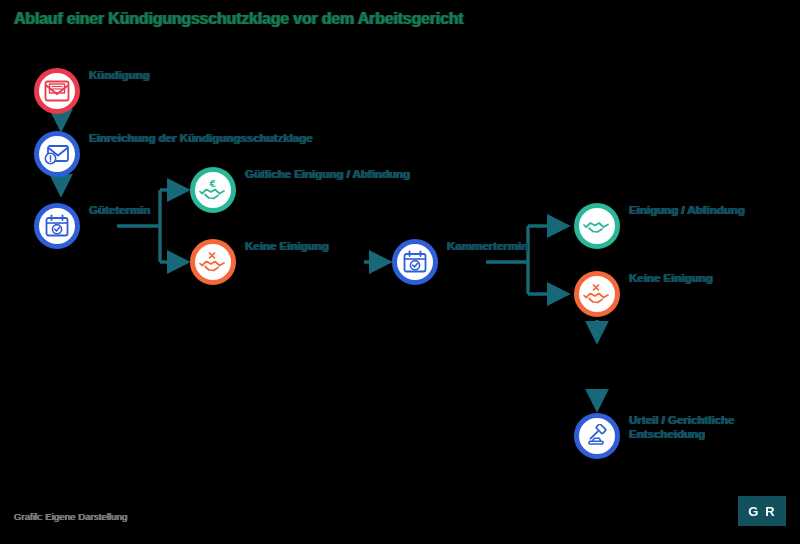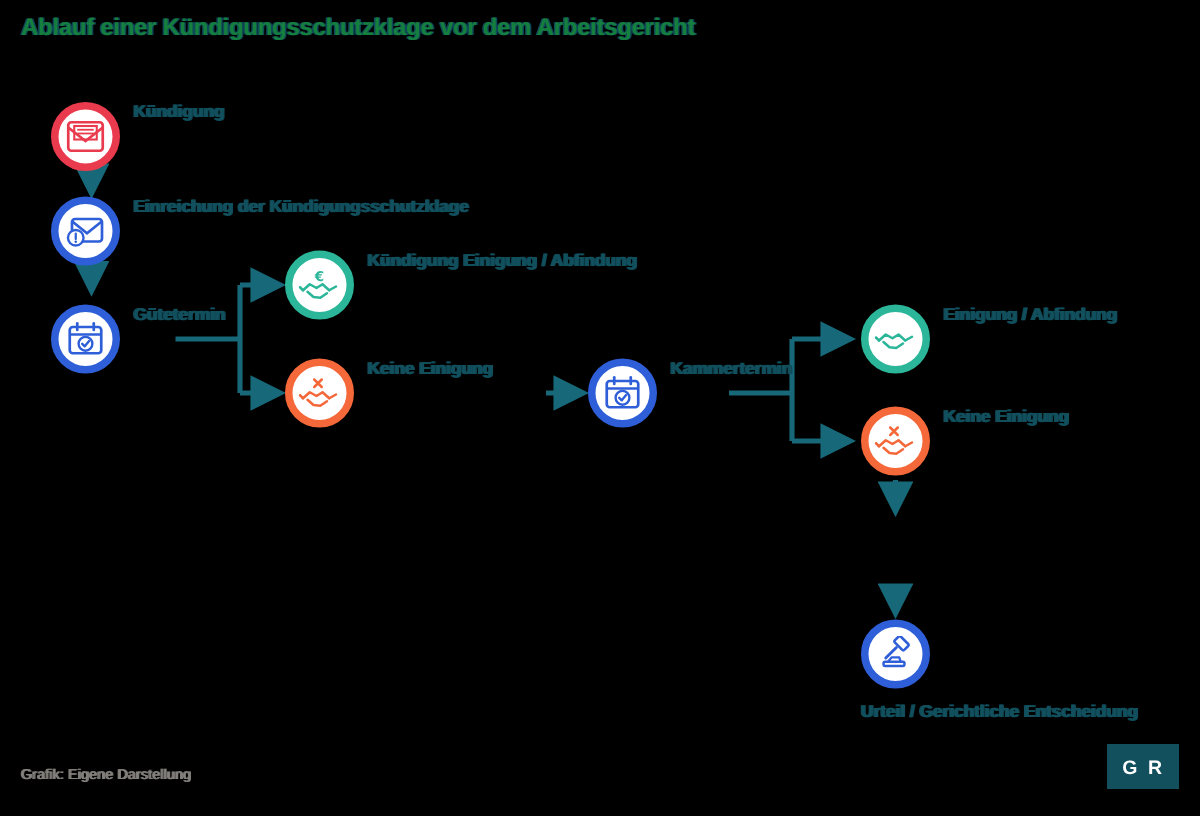--- a/index.html
+++ b/index.html
@@ -172,21 +172,21 @@
   <div class="node" style="left:190px; top:167px;">
     <div class="ring green">
       <svg width="28" height="24" viewBox="0 0 28 24">
         <text x="14" y="9" font-family="DejaVu Sans, sans-serif" font-size="9" font-weight="bold" fill="#2bb699" text-anchor="middle">€</text>
         <path d="M3,15.5 L7.5,11.5 L12,14 L16,11.5 L20.5,15.5" fill="none" stroke="#2bb699" stroke-width="1.7" stroke-linecap="round" stroke-linejoin="round"></path>
         <path d="M6,16.5 L10,20 L14.5,20.5 L19,17.5" fill="none" stroke="#2bb699" stroke-width="1.7" stroke-linecap="round" stroke-linejoin="round"></path>
         <path d="M20.5,15.5 L25,13" fill="none" stroke="#2bb699" stroke-width="1.7" stroke-linecap="round"></path>
         <path d="M3,15.5 L1,13.5" fill="none" stroke="#2bb699" stroke-width="1.7" stroke-linecap="round"></path>
       </svg>
     </div>
-    <div class="lbl wide">Kündigung Einigung / Abfindung</div>
+    <div class="lbl wide">Gütliche Einigung / Abfindung</div>
   </div>
 
   <div class="node" style="left:190px; top:239px;">
     <div class="ring orange">
       <svg width="28" height="24" viewBox="0 0 28 24">
         <path d="M10.5,3 L15.5,8" stroke="#f4683a" stroke-width="1.7" stroke-linecap="round"></path>
         <path d="M15.5,3 L10.5,8" stroke="#f4683a" stroke-width="1.7" stroke-linecap="round"></path>
         <path d="M3,15.5 L7.5,11.5 L12,14 L16,11.5 L20.5,15.5" fill="none" stroke="#f4683a" stroke-width="1.7" stroke-linecap="round" stroke-linejoin="round"></path>
         <path d="M6,16.5 L10,20 L14.5,20.5 L19,17.5" fill="none" stroke="#f4683a" stroke-width="1.7" stroke-linecap="round" stroke-linejoin="round"></path>
         <path d="M20.5,15.5 L25,13" fill="none" stroke="#f4683a" stroke-width="1.7" stroke-linecap="round"></path>
@@ -230,21 +230,21 @@
         <path d="M3,15.5 L7.5,11.5 L12,14 L16,11.5 L20.5,15.5" fill="none" stroke="#f4683a" stroke-width="1.7" stroke-linecap="round" stroke-linejoin="round"></path>
         <path d="M6,16.5 L10,20 L14.5,20.5 L19,17.5" fill="none" stroke="#f4683a" stroke-width="1.7" stroke-linecap="round" stroke-linejoin="round"></path>
         <path d="M20.5,15.5 L25,13" fill="none" stroke="#f4683a" stroke-width="1.7" stroke-linecap="round"></path>
         <path d="M3,15.5 L1,13.5" fill="none" stroke="#f4683a" stroke-width="1.7" stroke-linecap="round"></path>
       </svg>
     </div>
     <div class="lbl">Keine Einigung</div>
   </div>
 
 
-  <div class="node" style="left:574px; top:413px;flex-direction:column;">
+  <div class="node" style="left:574px; top:413px;">
     <div class="ring blue">
       <svg width="26" height="24" viewBox="0 0 26 24">
         <rect x="12.5" y="2" width="9" height="5.6" rx="1.2" fill="none" stroke="#2f5fd8" stroke-width="1.7" transform="rotate(45 17 4.8)"></rect>
         <line x1="13.6" y1="7.6" x2="6.5" y2="14.7" stroke="#2f5fd8" stroke-width="1.9" stroke-linecap="round"></line>
         <rect x="5" y="17.2" width="14" height="2.8" rx="1.1" fill="none" stroke="#2f5fd8" stroke-width="1.6"></rect>
         <path d="M8,17.2 L10.5,14.2 L15.5,14.2 L16.5,17.2" fill="none" stroke="#2f5fd8" stroke-width="1.5" stroke-linejoin="round"></path>
       </svg>
     </div>
     <div class="lbl wide">Urteil / Gerichtliche Entscheidung</div>
   </div>

